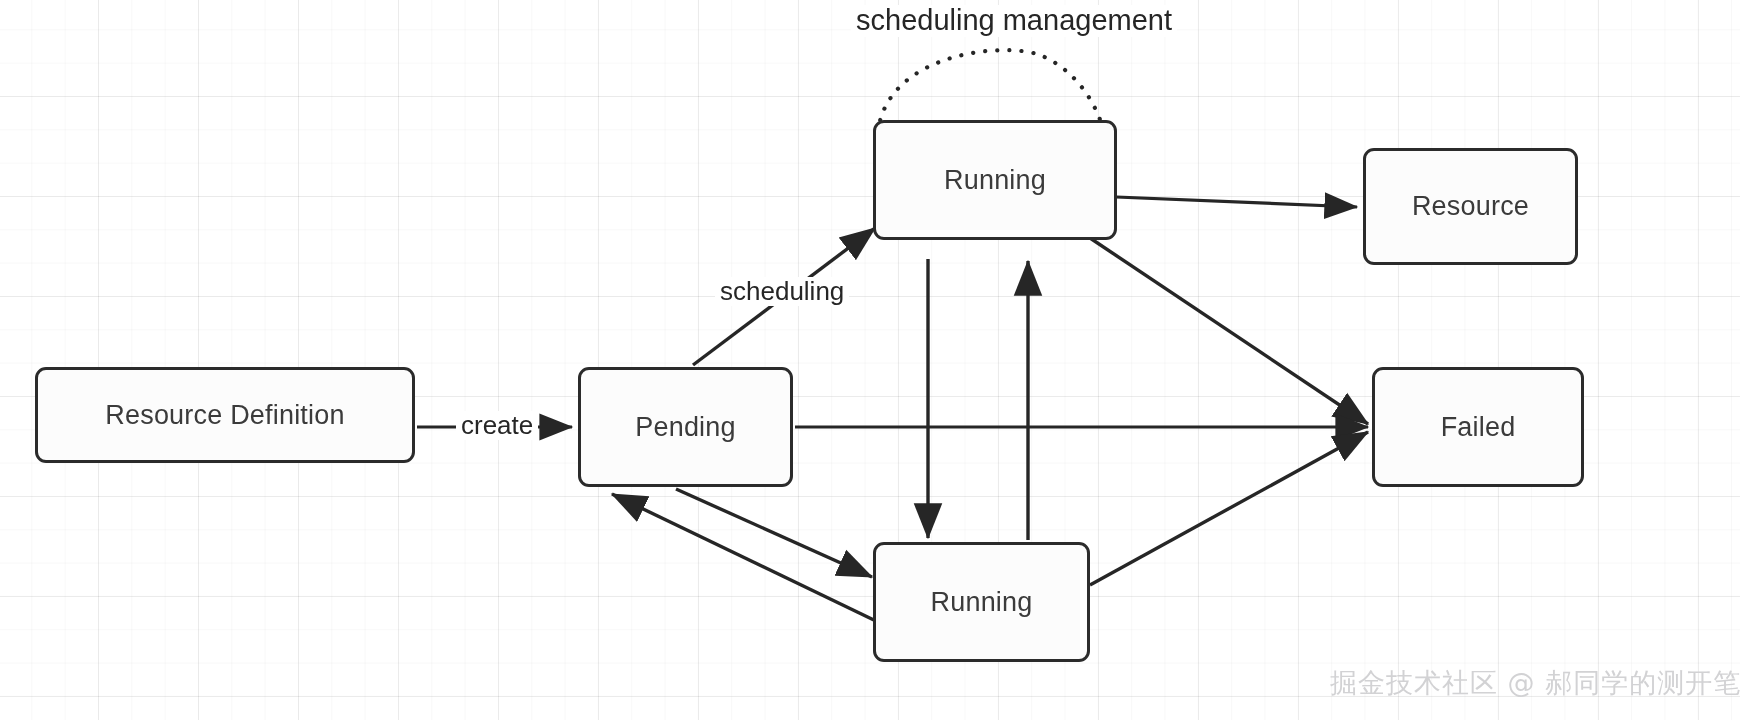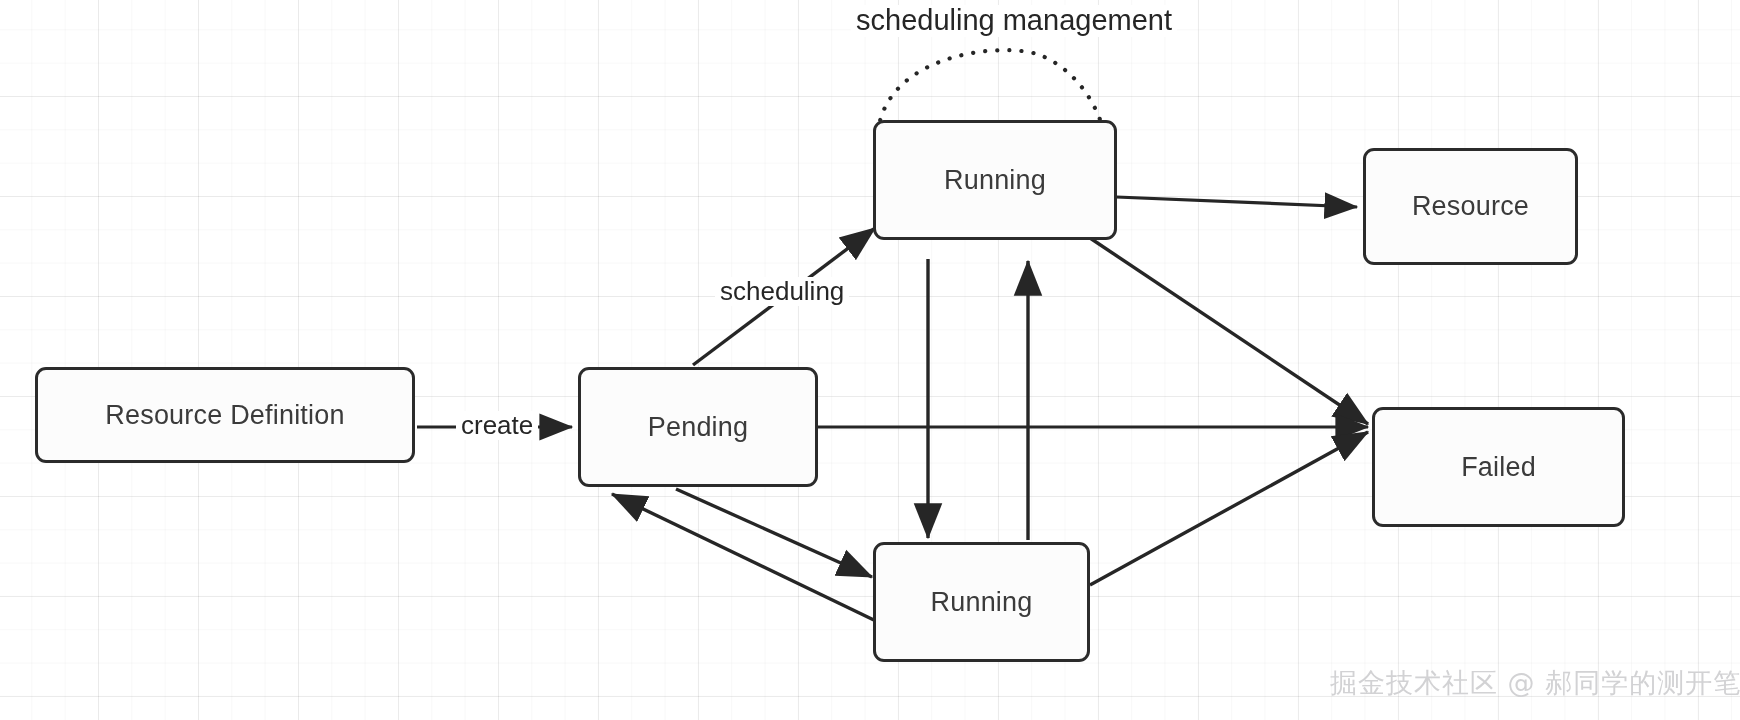--- a/index.html
+++ b/index.html
@@ -119,37 +119,37 @@
 
     <g>
       <line x1="1090" y1="585" x2="1368" y2="432" stroke="#262626" stroke-width="3.4" marker-end="url(#arrowhead)"></line>
     </g>
   </svg>
 
   <div class="node" style="left:35px; top:367px; width:380px; height:96px;">
     <span>Resource Definition</span>
   </div>
 
-  <div class="node" style="left:578px; top:367px; width:240px; height:120px;">
+  <div class="node" style="left:578px; top:367px; width:215px; height:120px;">
     <span>Pending</span>
   </div>
 
   <div class="node" style="left:873px; top:120px; width:244px; height:120px;">
     <span>Running</span>
   </div>
 
   <div class="node" style="left:873px; top:542px; width:217px; height:120px;">
     <span>Running</span>
   </div>
 
   <div class="node" style="left:1363px; top:148px; width:215px; height:117px;">
     <span>Resource</span>
   </div>
 
-  <div class="node" style="left:1372px; top:367px; width:253px; height:120px;margin-top:40px;">
+  <div class="node" style="left:1372px; top:367px; width:212px; height:120px;">
     <span>Failed</span>
   </div>
 
   <div class="edge-label" style="left:438px; top:411px;margin-left:18px;">create</div>
 
   <div class="edge-label" style="left:715px; top:277px;">scheduling</div>
 
   <div class="edge-label big" style="left:851px; top:5px;">scheduling management</div>
 
   <div class="watermark" style="left:1330px; top:665px;">掘金技术社区 @ 郝同学的测开笔记</div>

